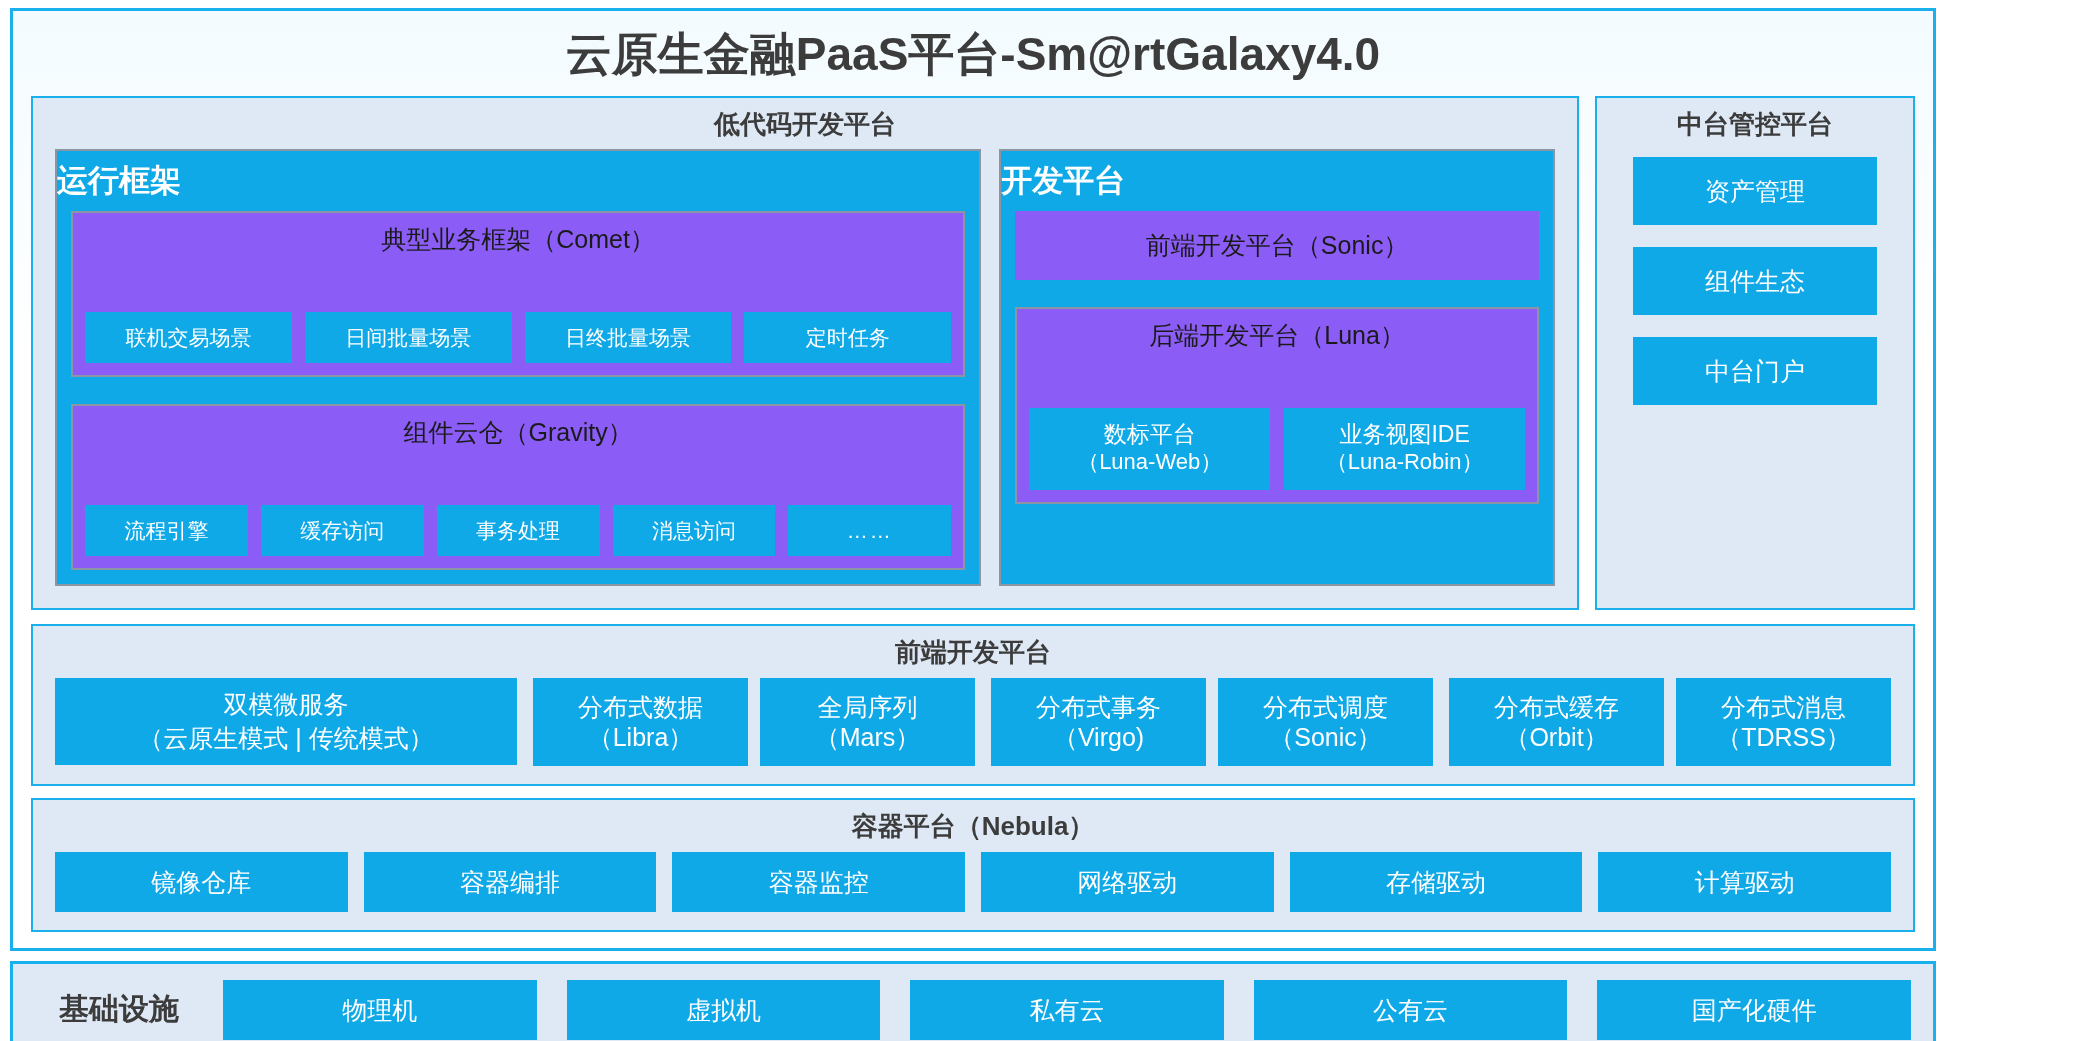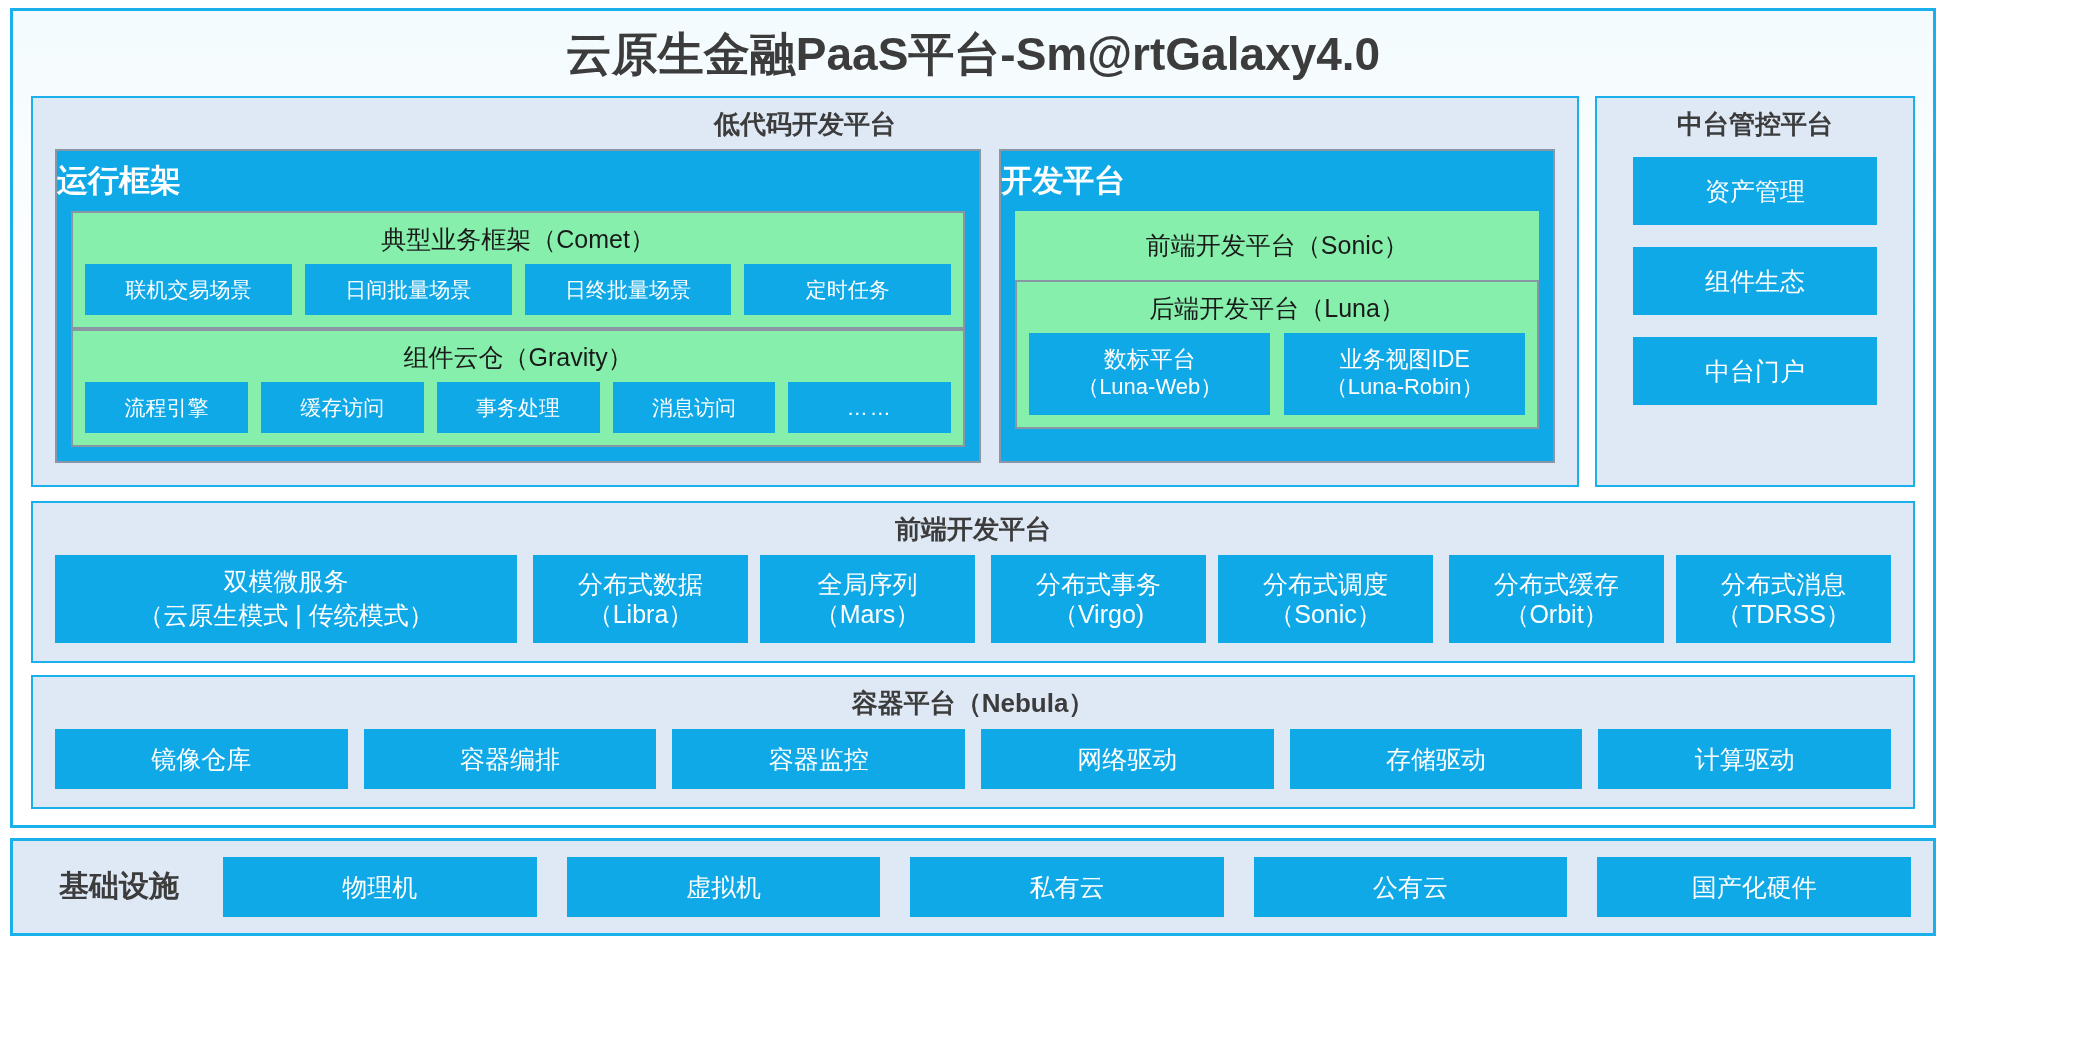--- a/index.html
+++ b/index.html
@@ -86,26 +86,27 @@
   }
   .blue-card-title {
     color: #ffffff;
     font-size: 31px;
     font-weight: 700;
     padding: 12px 0 12px 0;
     line-height: 1.15;
   }
 
   .white-box {
-    background: #86efac;
+    background: #8b5cf6;
     border: 2px solid #8a96a3;
-    margin: 0 14px 0 14px;
+    margin: 0 14px 27px 14px;
     padding: 10px 12px 12px 12px;
     display: flex;
     flex-direction: column;
+    gap: 48px;
   }
   .white-box:last-child { margin-bottom: 0; }
 
   .white-box-title {
     text-align: center;
     font-size: 25px;
     color: #1a1a1a;
     padding: 2px 0 10px 0;
     line-height: 1.15;
   }
@@ -174,21 +175,21 @@
     display: flex;
     flex-direction: column;
     gap: 12px;
     padding: 14px 18px 0 18px;
   }
 
   .tech-body {
     display: flex;
     gap: 16px;
     padding: 0 22px 18px 22px;
-    align-items: center;
+    align-items: flex-start;
   }
   .tech-wide {
     background: #0fa9e8;
     color: #ffffff;
     font-size: 25px;
     text-align: center;
     flex: 1 1 0;
     display: flex;
     flex-direction: column;
     align-items: center;

